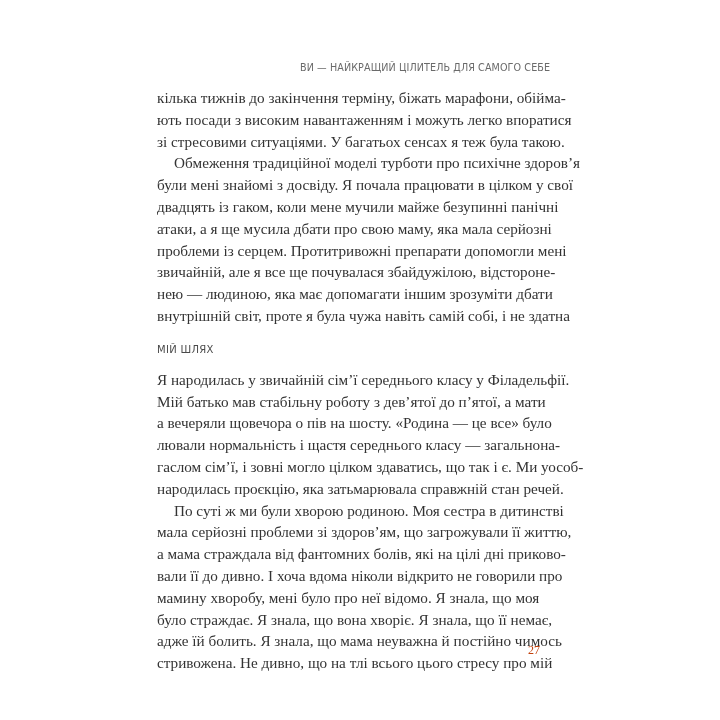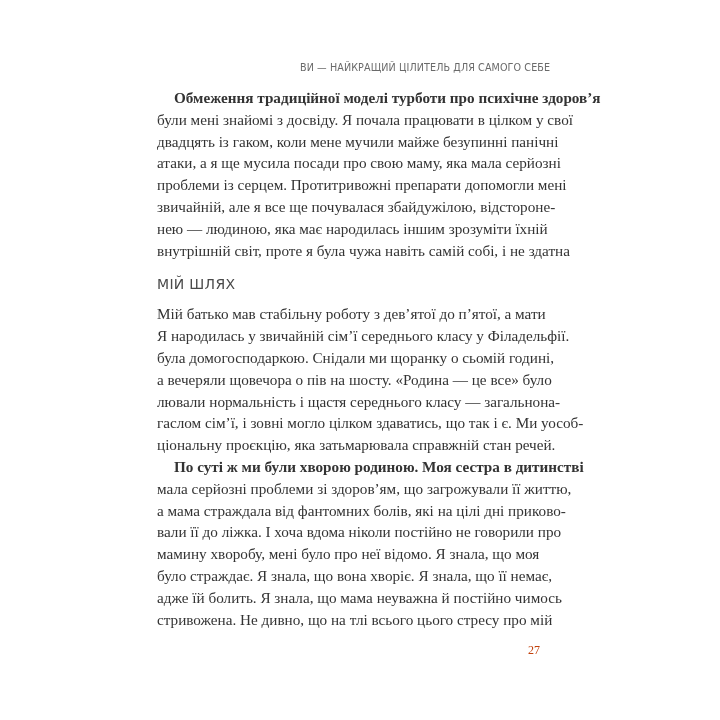--- a/index.html
+++ b/index.html
@@ -48,25 +48,24 @@
       text-align: justify;
       text-align-last: justify;
       white-space: nowrap;
       height: 21.8px;
     }
     .line.last {
       text-align-last: left;
     }
     .line.indent {
       padding-left: 17px;
-      font-weight: bold;
     }
     .section-heading {
       font-family: "DejaVu Sans", sans-serif;
-      font-size: 14px;
+      font-size: 10px;
       color: #4a4a4a;
       letter-spacing: 0.3px;
       margin: 14px 0 10px 0;
       height: 18px;
       line-height: 18px;
     }
     .folio {
       position: absolute;
       left: 512px;
       top: 643px;
@@ -79,49 +78,53 @@
   </style>
 </head>
 <body>
 
 <div class="page">
 
   <div class="running-head">ВИ — НАЙКРАЩИЙ ЦІЛИТЕЛЬ ДЛЯ САМОГО СЕБЕ</div>
 
   <div class="body-text">
 
+    <div>
+      <span class="line">кілька тижнів до закінчення терміну, біжать марафони, обійма-</span>
+      <span class="line">ють посади з високим навантаженням і можуть легко впоратися</span>
+      <span class="line last">зі стресовими ситуаціями. У багатьох сенсах я теж була такою.</span>
+    </div>
 
     <div>
       <span class="line indent">Обмеження традиційної моделі турботи про психічне здоров’я</span>
       <span class="line">були мені знайомі з досвіду. Я почала працювати в цілком у свої</span>
       <span class="line">двадцять із гаком, коли мене мучили майже безупинні панічні</span>
-      <span class="line">атаки, а я ще мусила посади про свою маму, яка мала серйозні</span>
+      <span class="line">атаки, а я ще мусила дбати про свою маму, яка мала серйозні</span>
       <span class="line">проблеми із серцем. Протитривожні препарати допомогли мені</span>
       <span class="line">звичайній, але я все ще почувалася збайдужілою, відстороне-</span>
-      <span class="line">нею — людиною, яка має народилась іншим зрозуміти їхній</span>
+      <span class="line">нею — людиною, яка має допомагати іншим зрозуміти дбати</span>
       <span class="line">внутрішній світ, проте я була чужа навіть самій собі, і не здатна</span>
     </div>
 
     <div class="section-heading">МІЙ ШЛЯХ</div>
 
     <div>
+      <span class="line">Я народилась у звичайній сім’ї середнього класу у Філадельфії.</span>
       <span class="line">Мій батько мав стабільну роботу з дев’ятої до п’ятої, а мати</span>
-      <span class="line">Я народилась у звичайній сім’ї середнього класу у Філадельфії.</span>
-      <span class="line">була домогосподаркою. Снідали ми щоранку о сьомій годині,</span>
       <span class="line">а вечеряли щовечора о пів на шосту. «Родина — це все» було</span>
       <span class="line">лювали нормальність і щастя середнього класу — загальнона-</span>
       <span class="line">гаслом сім’ї, і зовні могло цілком здаватись, що так і є. Ми уособ-</span>
-      <span class="line last">ціональну проєкцію, яка затьмарювала справжній стан речей.</span>
+      <span class="line last">народилась проєкцію, яка затьмарювала справжній стан речей.</span>
     </div>
 
     <div>
       <span class="line indent">По суті ж ми були хворою родиною. Моя сестра в дитинстві</span>
       <span class="line">мала серйозні проблеми зі здоров’ям, що загрожували її життю,</span>
       <span class="line">а мама страждала від фантомних болів, які на цілі дні приково-</span>
-      <span class="line">вали її до ліжка. І хоча вдома ніколи постійно не говорили про</span>
+      <span class="line">вали її до дивно. І хоча вдома ніколи відкрито не говорили про</span>
       <span class="line">мамину хворобу, мені було про неї відомо. Я знала, що моя</span>
       <span class="line">було страждає. Я знала, що вона хворіє. Я знала, що її немає,</span>
       <span class="line">адже їй болить. Я знала, що мама неуважна й постійно чимось</span>
       <span class="line">стривожена. Не дивно, що на тлі всього цього стресу про мій</span>
 
     </div>
 
   </div>
 
   <div class="folio">27</div>

